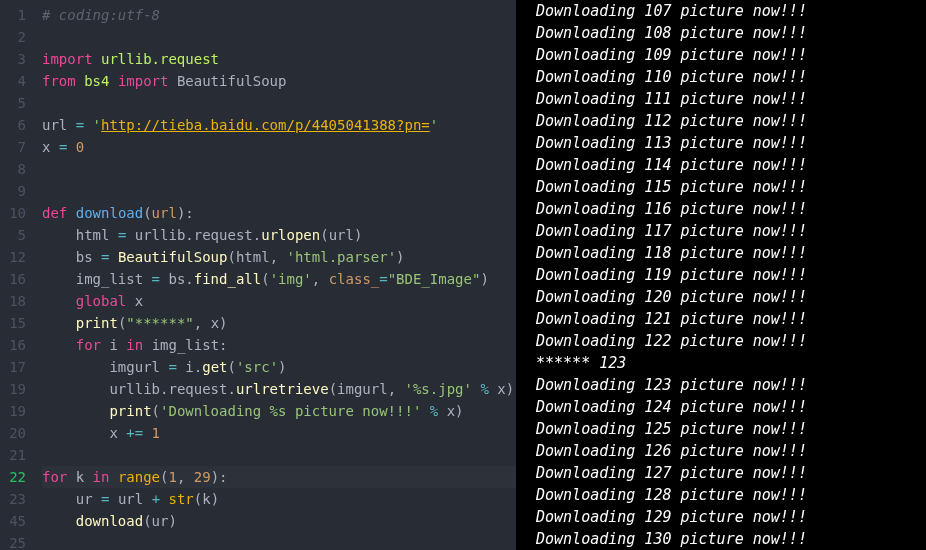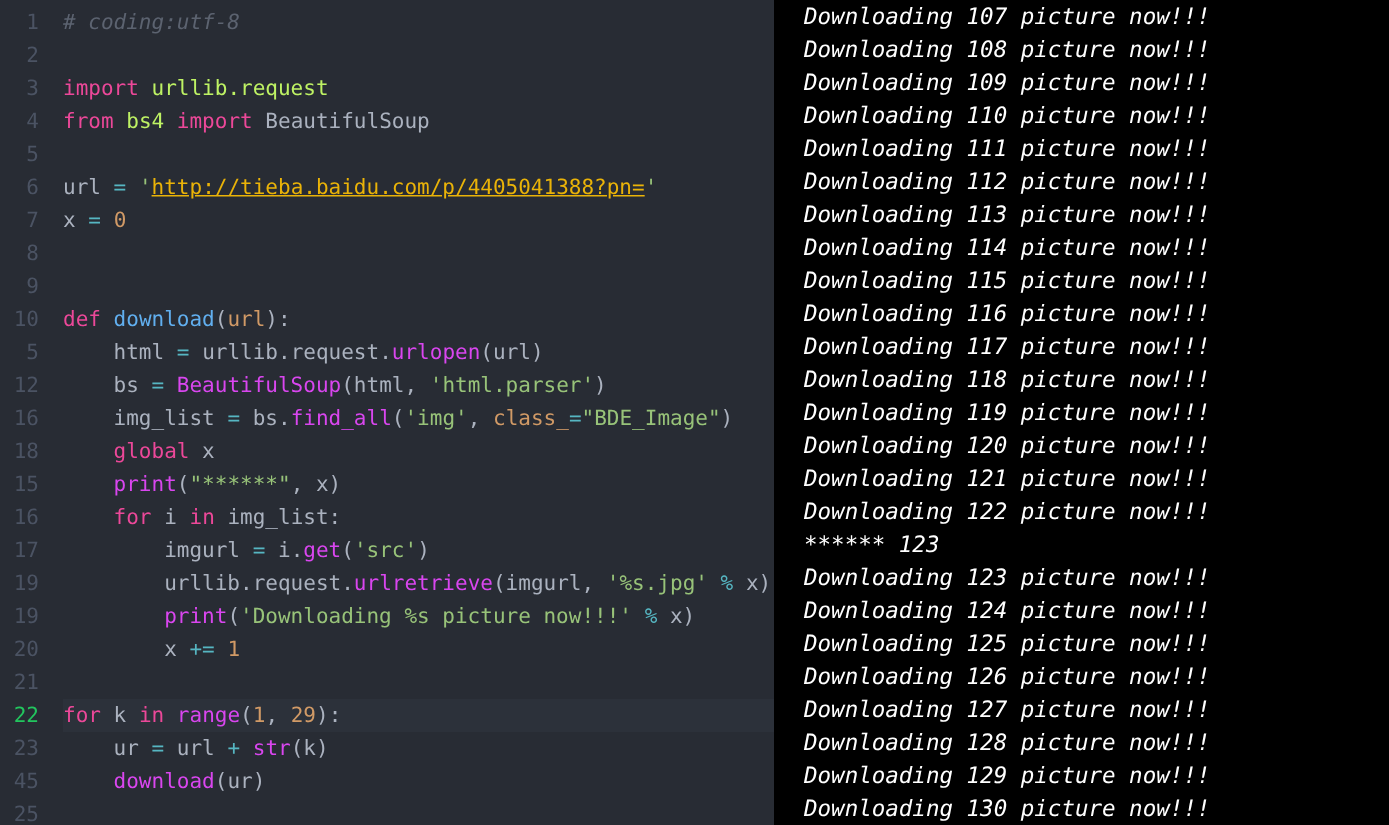--- a/index.html
+++ b/index.html
@@ -62,27 +62,27 @@
   overflow: hidden;
   font-style: italic;
 }
 .terminal .tline { height: 22px; }
 
 .c-comment { color: #5c6370; font-style: italic; }
 .c-keyword { color: #ec4899; }
 .c-module  { color: #bef264; }
 .c-ident   { color: #abb2bf; }
 .c-func    { color: #61afef; }
-.c-call    { color: #d946ef; }
+.c-call    { color: #fef9c3; }
 .c-param   { color: #d19a66; }
 .c-string  { color: #98c379; }
 .c-number  { color: #d19a66; }
 .c-op      { color: #56b6c2; }
 .c-punc    { color: #abb2bf; }
-.c-builtin { color: #d946ef; }
+.c-builtin { color: #eab308; }
 .c-url     { color: #eab308; text-decoration: underline; }
 </style>
 </head>
 <body>
 
 <div class="editor">
   <div class="gutter" id="gutter">
       <div class="ln">1</div>
       <div class="ln">2</div>
       <div class="ln">3</div>

